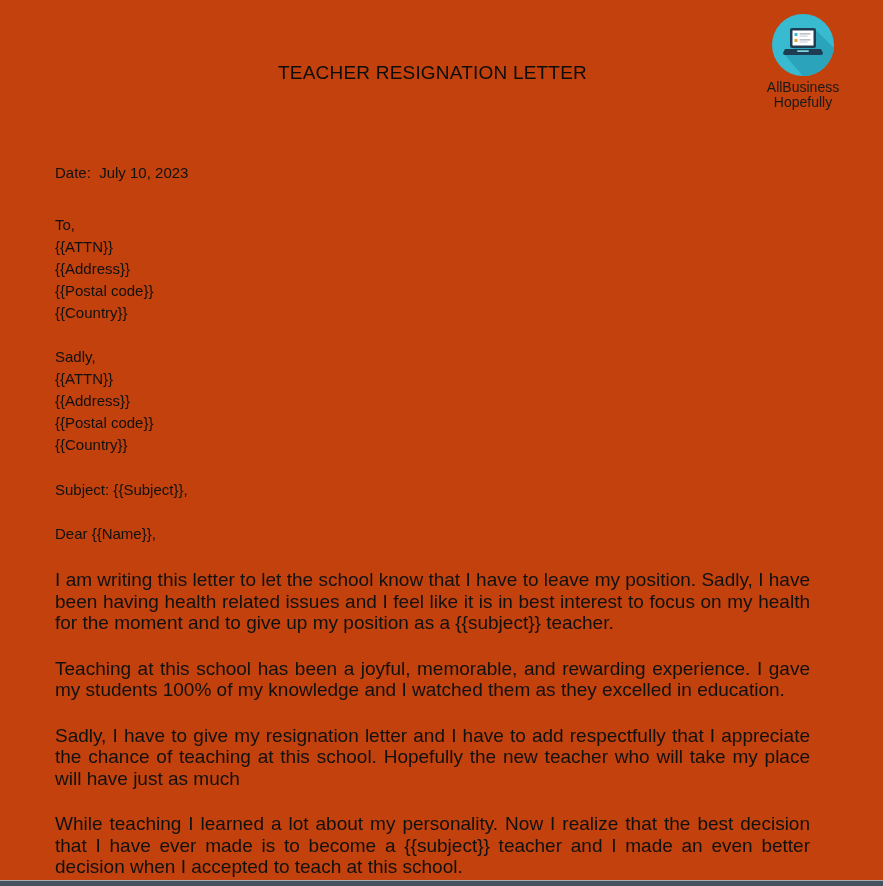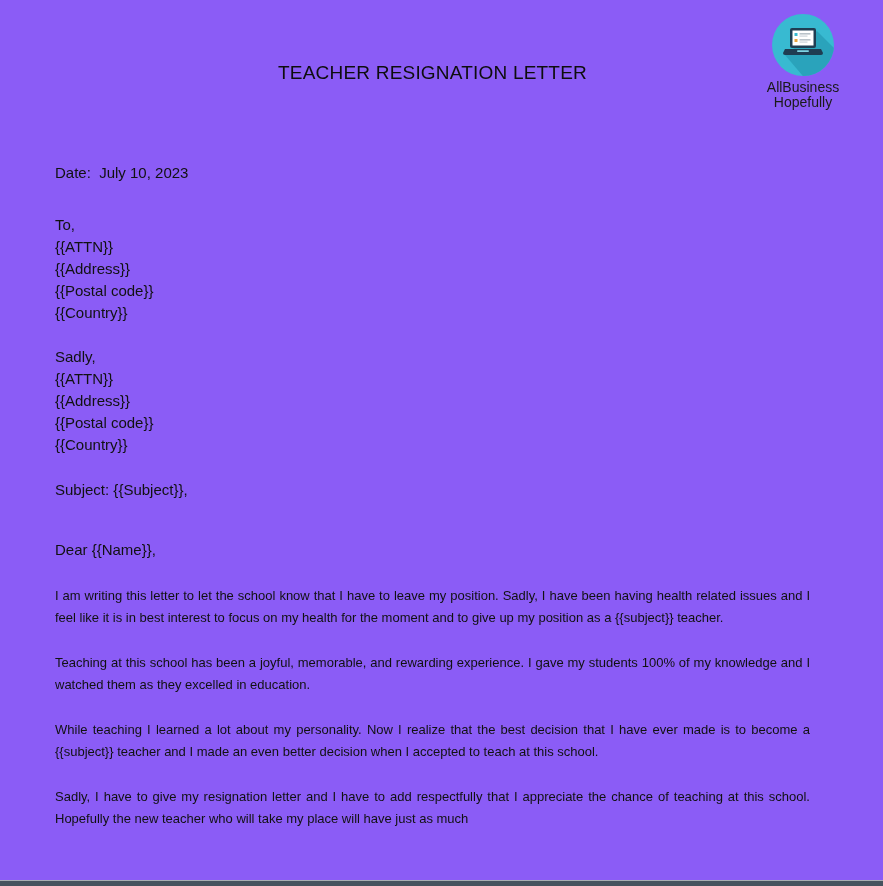--- a/index.html
+++ b/index.html
@@ -1,20 +1,20 @@
 <!DOCTYPE html>
 <html><head>
 <meta charset="utf-8">
 <style>
   html, body { margin: 0; padding: 0; background: #ffffff; }
   .page {
     position: relative;
     width: 883px;
     height: 886px;
-    background: #8b5cf6;
+    background: #c2410c;
     overflow: hidden;
     font-family: "Liberation Sans", sans-serif;
     color: #111111;
   }
   .content {
     position: relative;
     padding: 0 73px 0 55px; 
   }
   .doc-title {
     margin-top: 58px;
@@ -27,24 +27,24 @@
   }
   .line {
     font-size: 15px;
     line-height: 22px;
     white-space: pre-wrap; 
   }
   .date-line   { margin-top: 74px; }
   .to-block    { margin-top: 30px; }
   .from-block  { margin-top: 22px; }
   .subject-line{ margin-top: 23px; }
-  .salutation  { margin-top: 38px; }
+  .salutation  { margin-top: 22px; }
   .body-paras p {
     margin: 24px 0 0 0;
-    font-size: 13px;
+    font-size: 19px;
     line-height: 21.5px;
     text-align: justify;
   }
   .body-paras { margin-top: 0; }
   .body-paras p:first-child { margin-top: 24px; }
 
   
   .logo {
     position: absolute;
     top: 13px;
@@ -130,21 +130,21 @@
       <div class="line">{{Country}}</div>
     </div>
 
     <div class="line subject-line">Subject: {{Subject}},</div>
 
     <div class="line salutation">Dear {{Name}},</div>
 
     <div class="body-paras">
       <p>I am writing this letter to let the school know that I have to leave my position. Sadly, I have been having health related issues and I feel like it is in best interest to focus on my health for the moment and to give up my position as a {{subject}} teacher.</p>
       <p>Teaching at this school has been a joyful, memorable, and rewarding experience. I gave my students 100% of my knowledge and I watched them as they excelled in education.</p>
+      <p>Sadly, I have to give my resignation letter and I have to add respectfully that I appreciate the chance of teaching at this school. Hopefully the new teacher who will take my place will have just as much</p>
       <p>While teaching I learned a lot about my personality. Now I realize that the best decision that I have ever made is to become a {{subject}} teacher and I made an even better decision when I accepted to teach at this school.</p>
-      <p>Sadly, I have to give my resignation letter and I have to add respectfully that I appreciate the chance of teaching at this school. Hopefully the new teacher who will take my place will have just as much</p>
     </div>
 
   </div>
 
   <div class="bottom-bar"></div>
 
 </div>
 
 </body></html>

